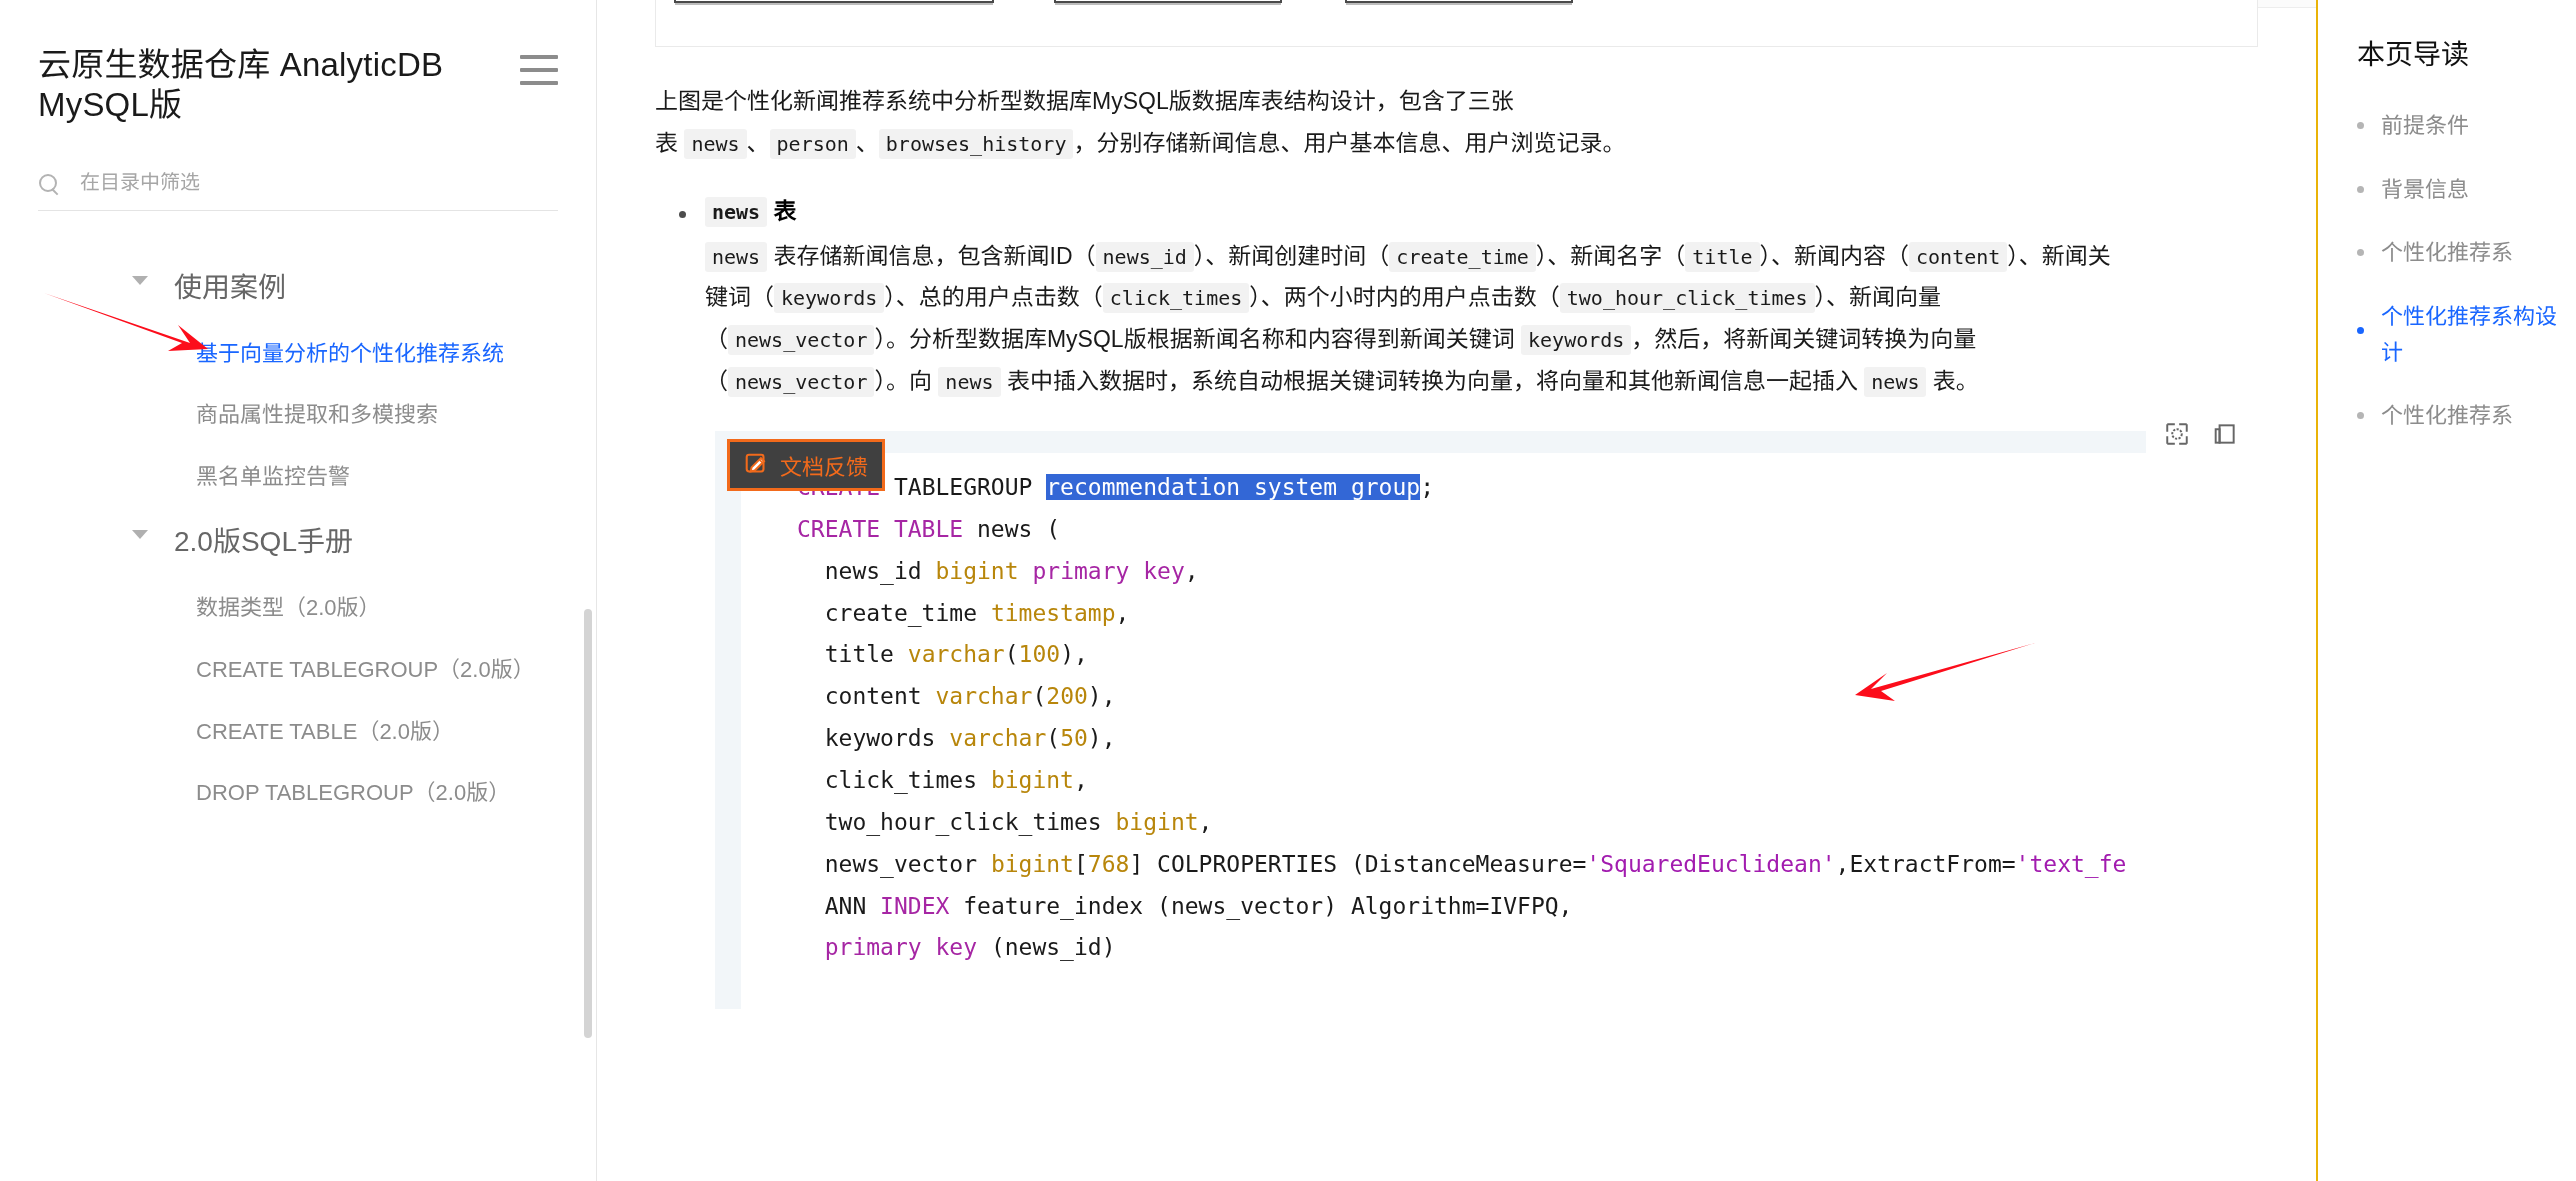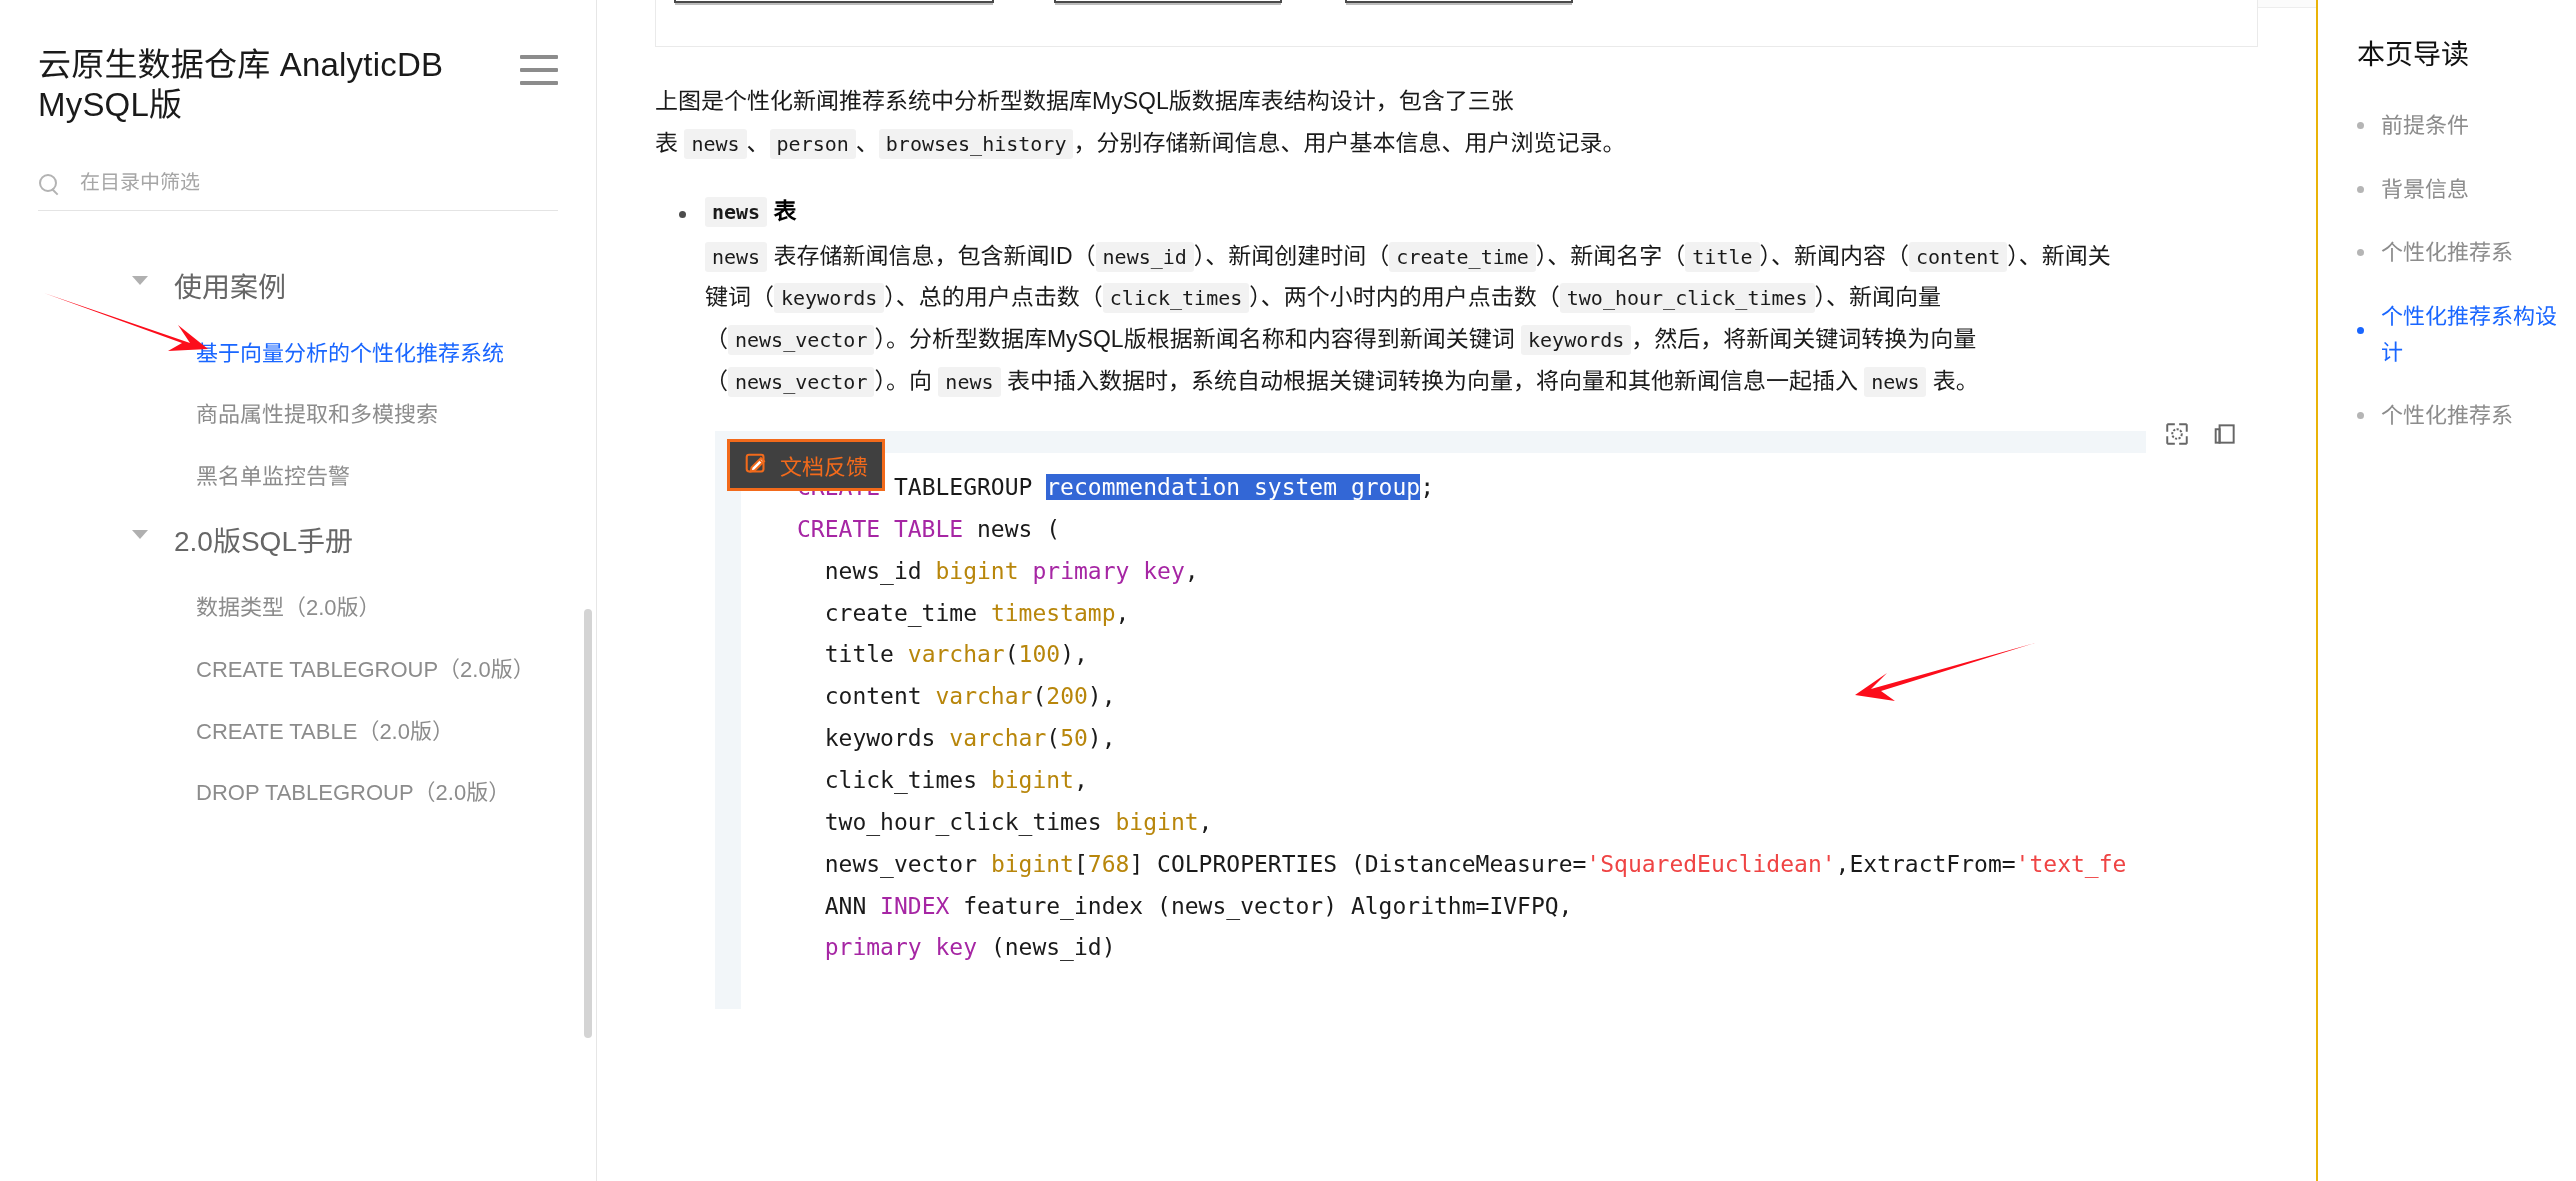--- a/index.html
+++ b/index.html
@@ -298,21 +298,21 @@
     font-family: "DejaVu Sans Mono", "Liberation Mono", monospace;
     font-size: 23px;
     line-height: 1.82;
     color: #1a1a1a;
     white-space: pre;
     overflow: hidden;
   }
   .kw   { color: #a626a4; }
   .typ  { color: #b8860b; }
   .num  { color: #b8860b; }
-  .str  { color: #ef4444; }
+  .str  { color: #a21caf; }
   .sel  { background: #3367d6; color: #ffffff; }
 
   
   .right-toc {
     position: relative;
     flex: 0 0 260px;
     width: 260px;
     height: 1181px;
     background: #ffffff;
     border-left: 2px solid #eab308;

